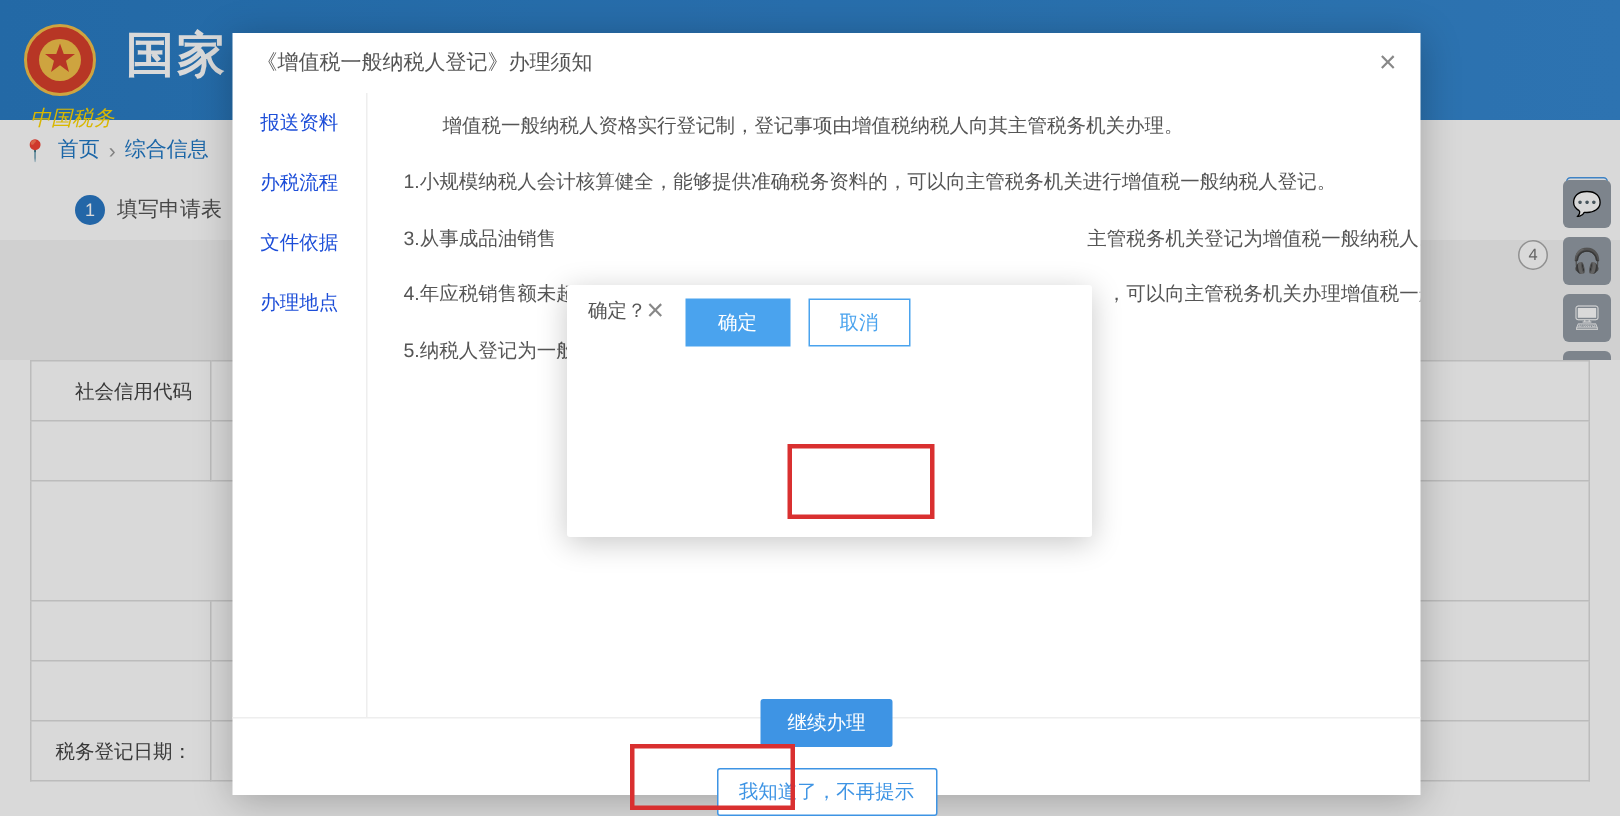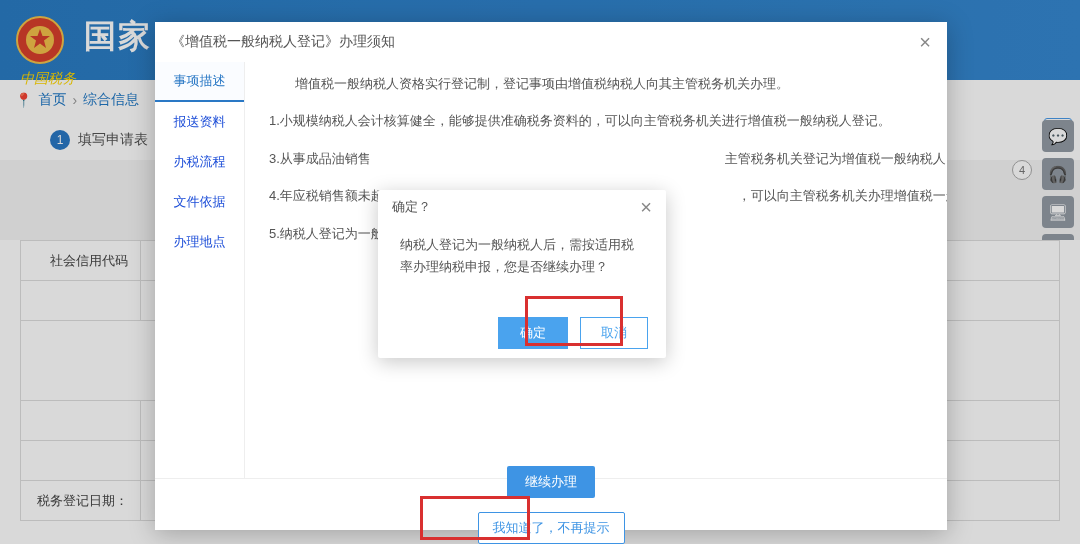--- a/index.html
+++ b/index.html
@@ -107,23 +107,23 @@
     .btn-outline {
       background: #fff; color: #3e94e4; border: 1px solid #3e94e4; padding: 6px 14px;
       font-size: 13px; cursor: pointer; border-radius: 2px; font-family: Liberation Serif, serif;
     }
     .highlight-box1 {
       position: absolute; left: 420px; bottom: 4px; width: 110px; height: 44px;
       border: 3px solid #d93030; z-index: 21; pointer-events: none;
     }
     
     .modal2 {
-      position: absolute; left: 378px; top: 190px; width: 288px; height: 168px;
+      position: absolute; left: 378px; top: 190px; width: 350px; height: 168px;
       background: #fff; box-shadow: 0 4px 20px rgba(0,0,0,0.22); z-index: 40;
-      display: flex; flex-direction: column; border-radius: 2px;
+      display: flex; border-radius: 2px;
     }
     .modal2-head {
       height: 34px; display: flex; align-items: center; justify-content: space-between;
       padding: 0 14px; font-size: 13px; color: #555;
     }
     .modal2-body { flex: 1; padding: 10px 22px; font-size: 13px; color: #555; line-height: 1.7; }
     .modal2-foot {
       height: 50px; display: flex; align-items: center; justify-content: flex-end;
       gap: 12px; padding-right: 18px;
     }
@@ -221,21 +221,20 @@
 
 <div class="overlay1"></div>
 
 <div class="modal1">
   <div class="modal1-head">
     <span>《增值税一般纳税人登记》办理须知</span>
     <span class="modal1-close">×</span>
   </div>
   <div class="modal1-body">
     <div class="side-tabs">
-      <div class="side-tab active">事项描述</div>
       <div class="side-tab">报送资料</div>
       <div class="side-tab">办税流程</div>
       <div class="side-tab">文件依据</div>
       <div class="side-tab">办理地点</div>
     </div>
     <div class="modal1-content">
       <p style="text-indent:2em">增值税一般纳税人资格实行登记制，登记事项由增值税纳税人向其主管税务机关办理。</p>
       <p>1.小规模纳税人会计核算健全，能够提供准确税务资料的，可以向主管税务机关进行增值税一般纳税人登记。</p>
       <p style="white-space:pre">3.从事成品油销售                                                                                                  主管税务机关登记为增值税一般纳税人。</p>
       <p style="white-space:pre">4.年应税销售额未超                                                                                                  ，可以向主管税务机关办理增值税一般纳税人登</p>
@@ -247,19 +246,18 @@
     <button class="btn-outline">我知道了，不再提示</button>
   </div>
 </div>
 <div class="highlight-box1"></div>
 
 <div class="modal2">
   <div class="modal2-head">
     <span>确定？</span>
     <span class="modal1-close">×</span>
   </div>
-  <div class="modal2-body">纳税人登记为一般纳税人后，需按适用税率办理纳税申报，您是否继续办理？</div>
   <div class="modal2-foot">
     <button class="btn-blue">确定</button>
     <button class="btn-blue-outline">取消</button>
   </div>
 </div>
 <div class="highlight-box2"></div>
 
 </body></html>

